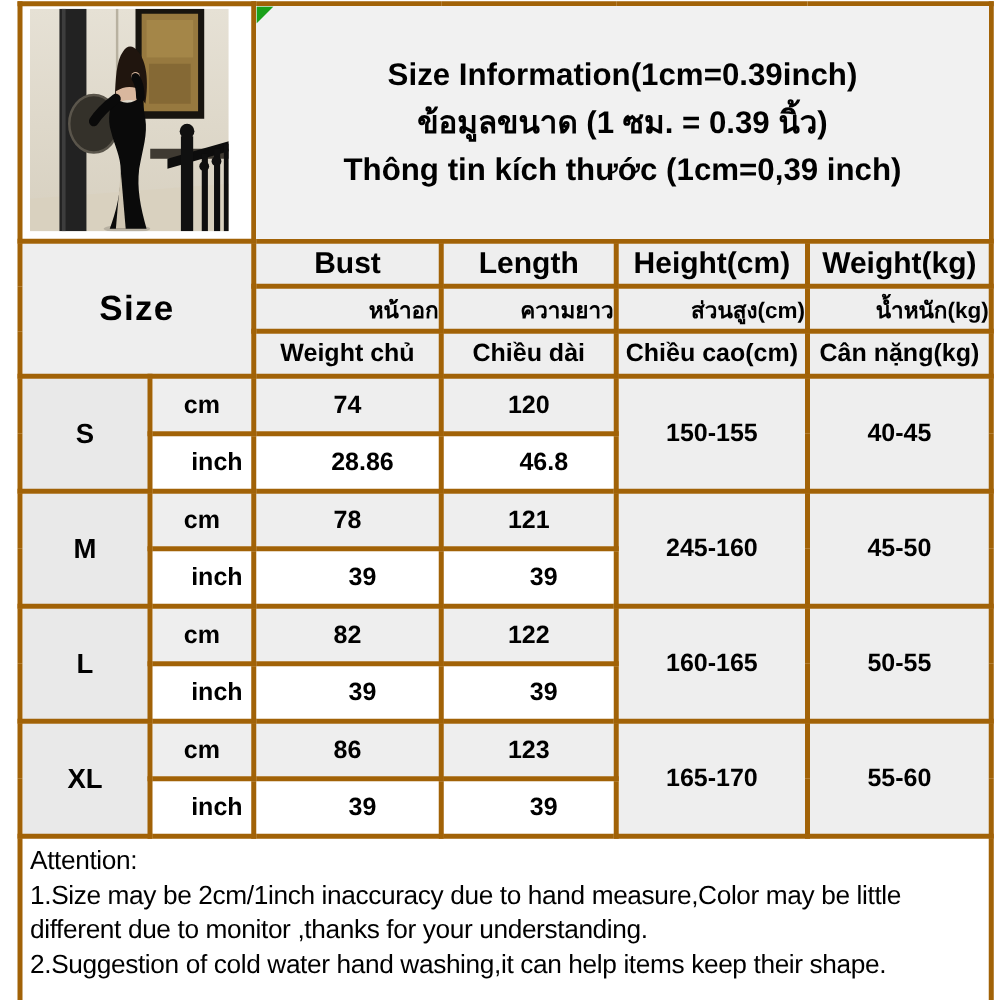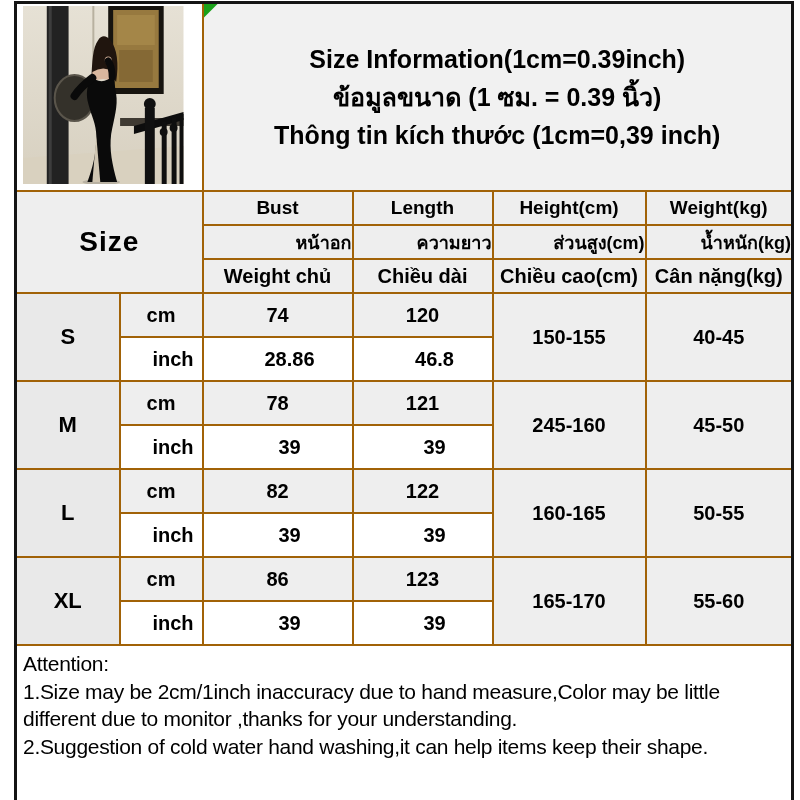--- a/index.html
+++ b/index.html
@@ -6,37 +6,37 @@
   body{
     width:800px;height:800px;background:#ffffff;position:relative;
     font-family:"Liberation Sans","DejaVu Sans",sans-serif;color:#000;
   }
   .sheet{position:absolute;left:14px;top:1px;}
   table.size-table{
     table-layout:fixed;border-collapse:collapse;width:777px;
     border:3px solid #141414;
   }
   td{
-    border:2px solid #a16207;background:#eeeeee;text-align:center;
+    border:4px solid #a16207;background:#eeeeee;text-align:center;
     vertical-align:middle;font-weight:bold;font-size:20px;padding:0;
     overflow:hidden;
   }
   td.white{background:#ffffff;padding-left:24px;}
   td.photo-cell{background:#ffffff;vertical-align:top;}
   .photo-wrap{margin:2px 18px 6px 6px;height:178px;position:relative;}
   .photo-wrap svg{display:block;width:100%;height:100%;}
   td.title-cell{background:#f1f1f1;position:relative;}
   .title-line{font-size:25px;font-weight:bold;line-height:38px;}
   .corner-marker{
     position:absolute;left:0;top:0;width:14px;height:14px;
     background:#1aa11a;clip-path:polygon(0 0,100% 0,0 100%);
   }
   td.size-head{font-size:28px;font-weight:bold;letter-spacing:1px;}
   td.size-letter{font-size:22px;background:#e9e9e9;}
-  .hdr-en{font-size:19px;}
+  .hdr-en{font-size:24px;}
   .hdr-th{font-size:18px;text-align:right;}
   .hdr-vi{font-size:20px;}
   td.attention-cell{
     background:#ffffff;text-align:left;vertical-align:top;
     font-weight:normal;font-size:21px;letter-spacing:-0.3px;
     padding:4px 8px 0 6px;line-height:27.5px;
   }
 </style>
 </head>
 <body>

